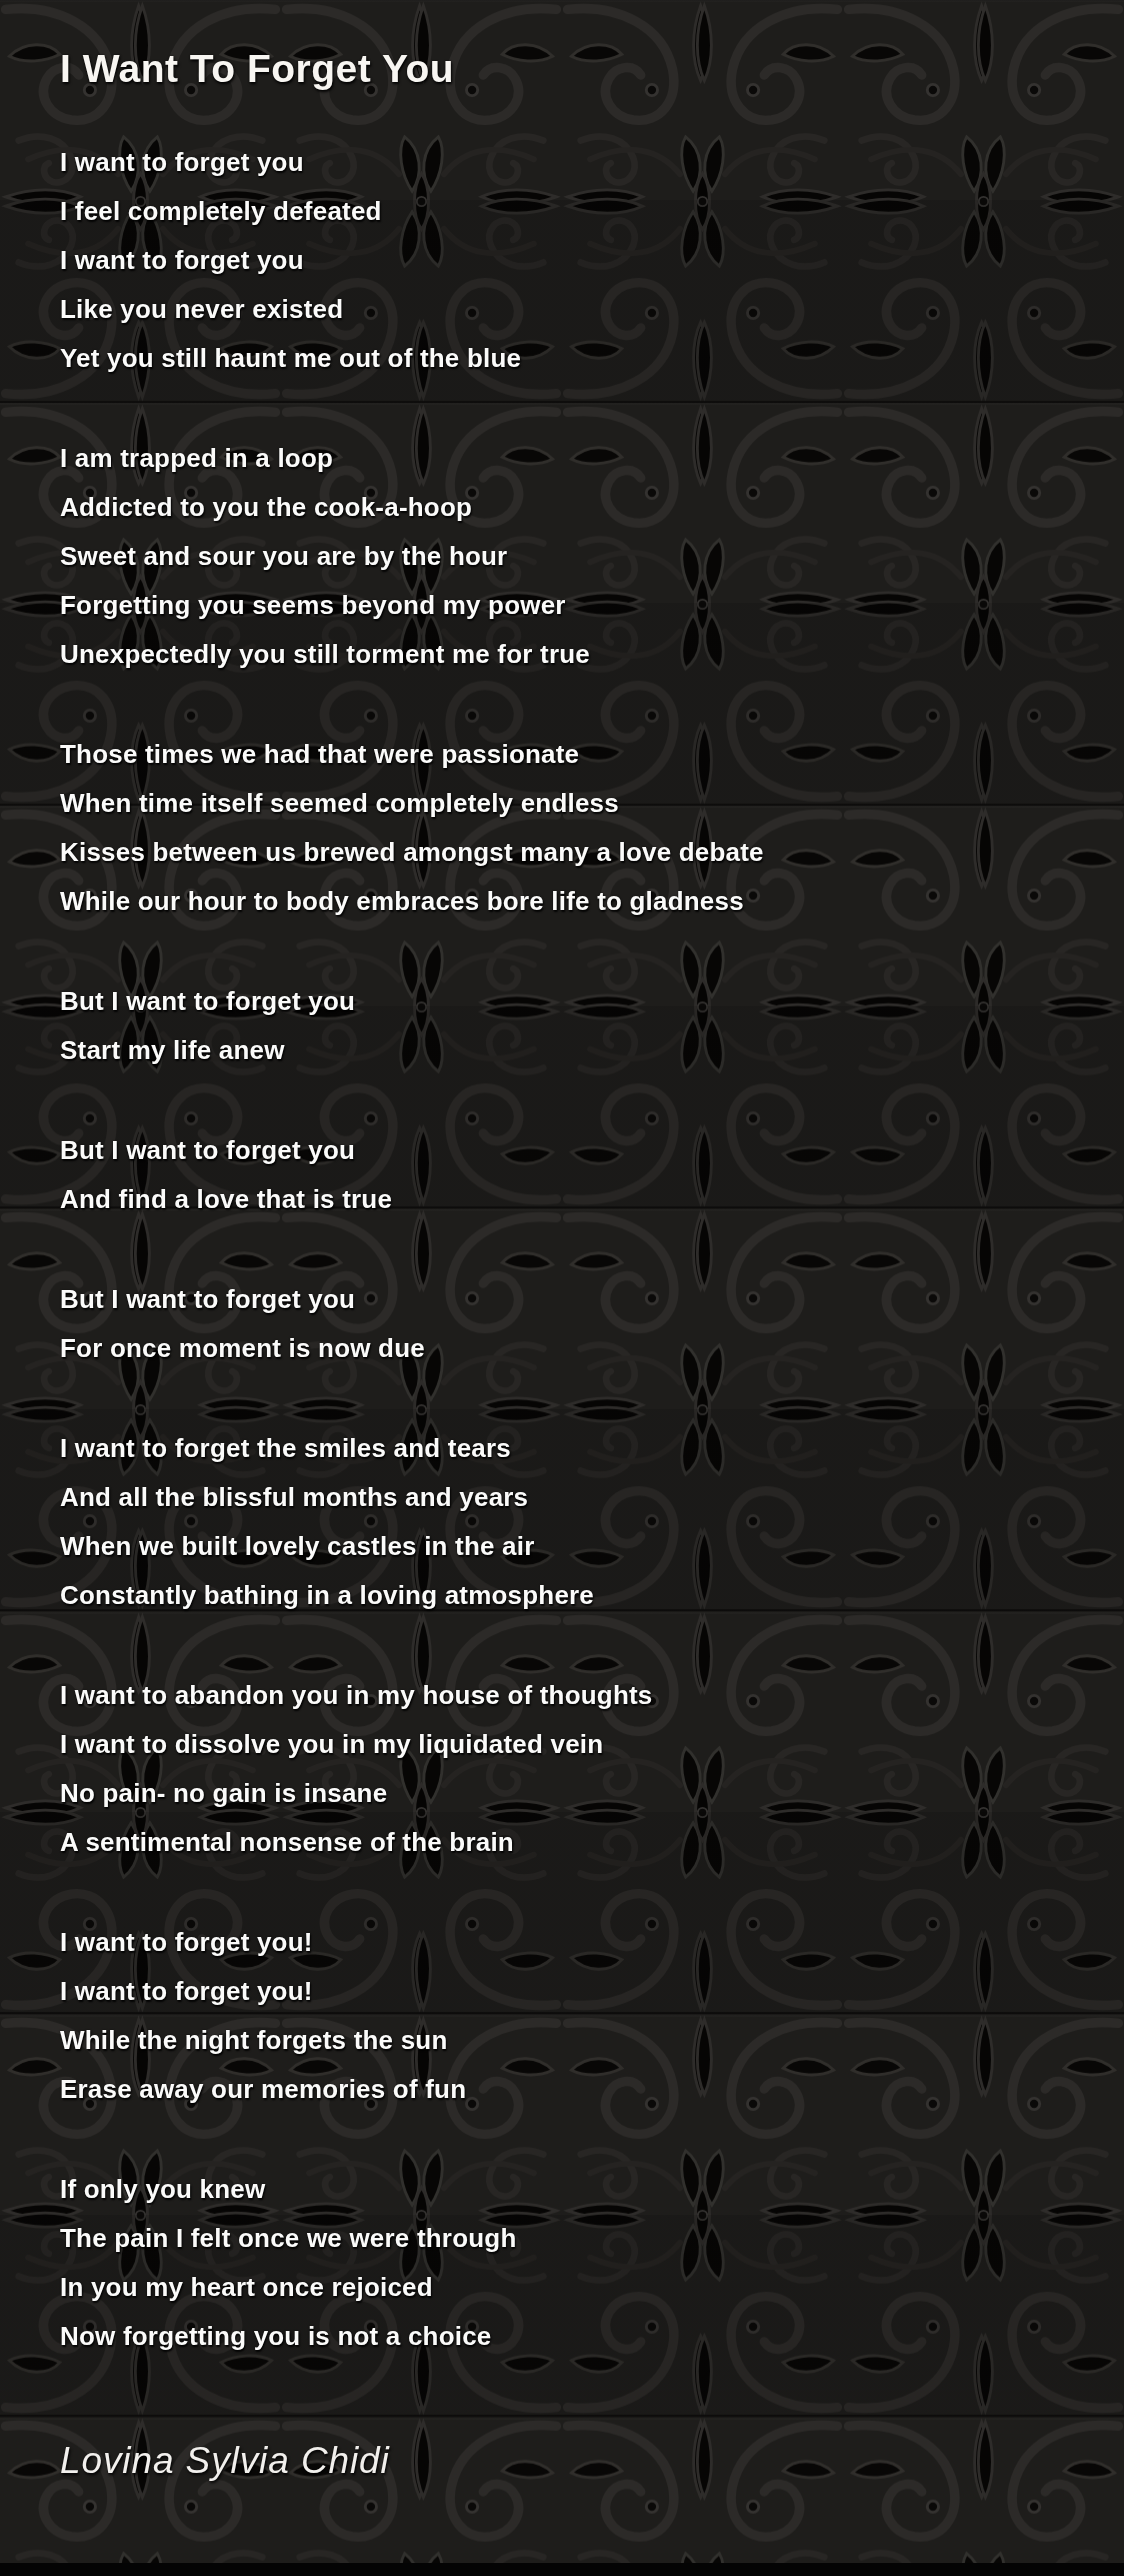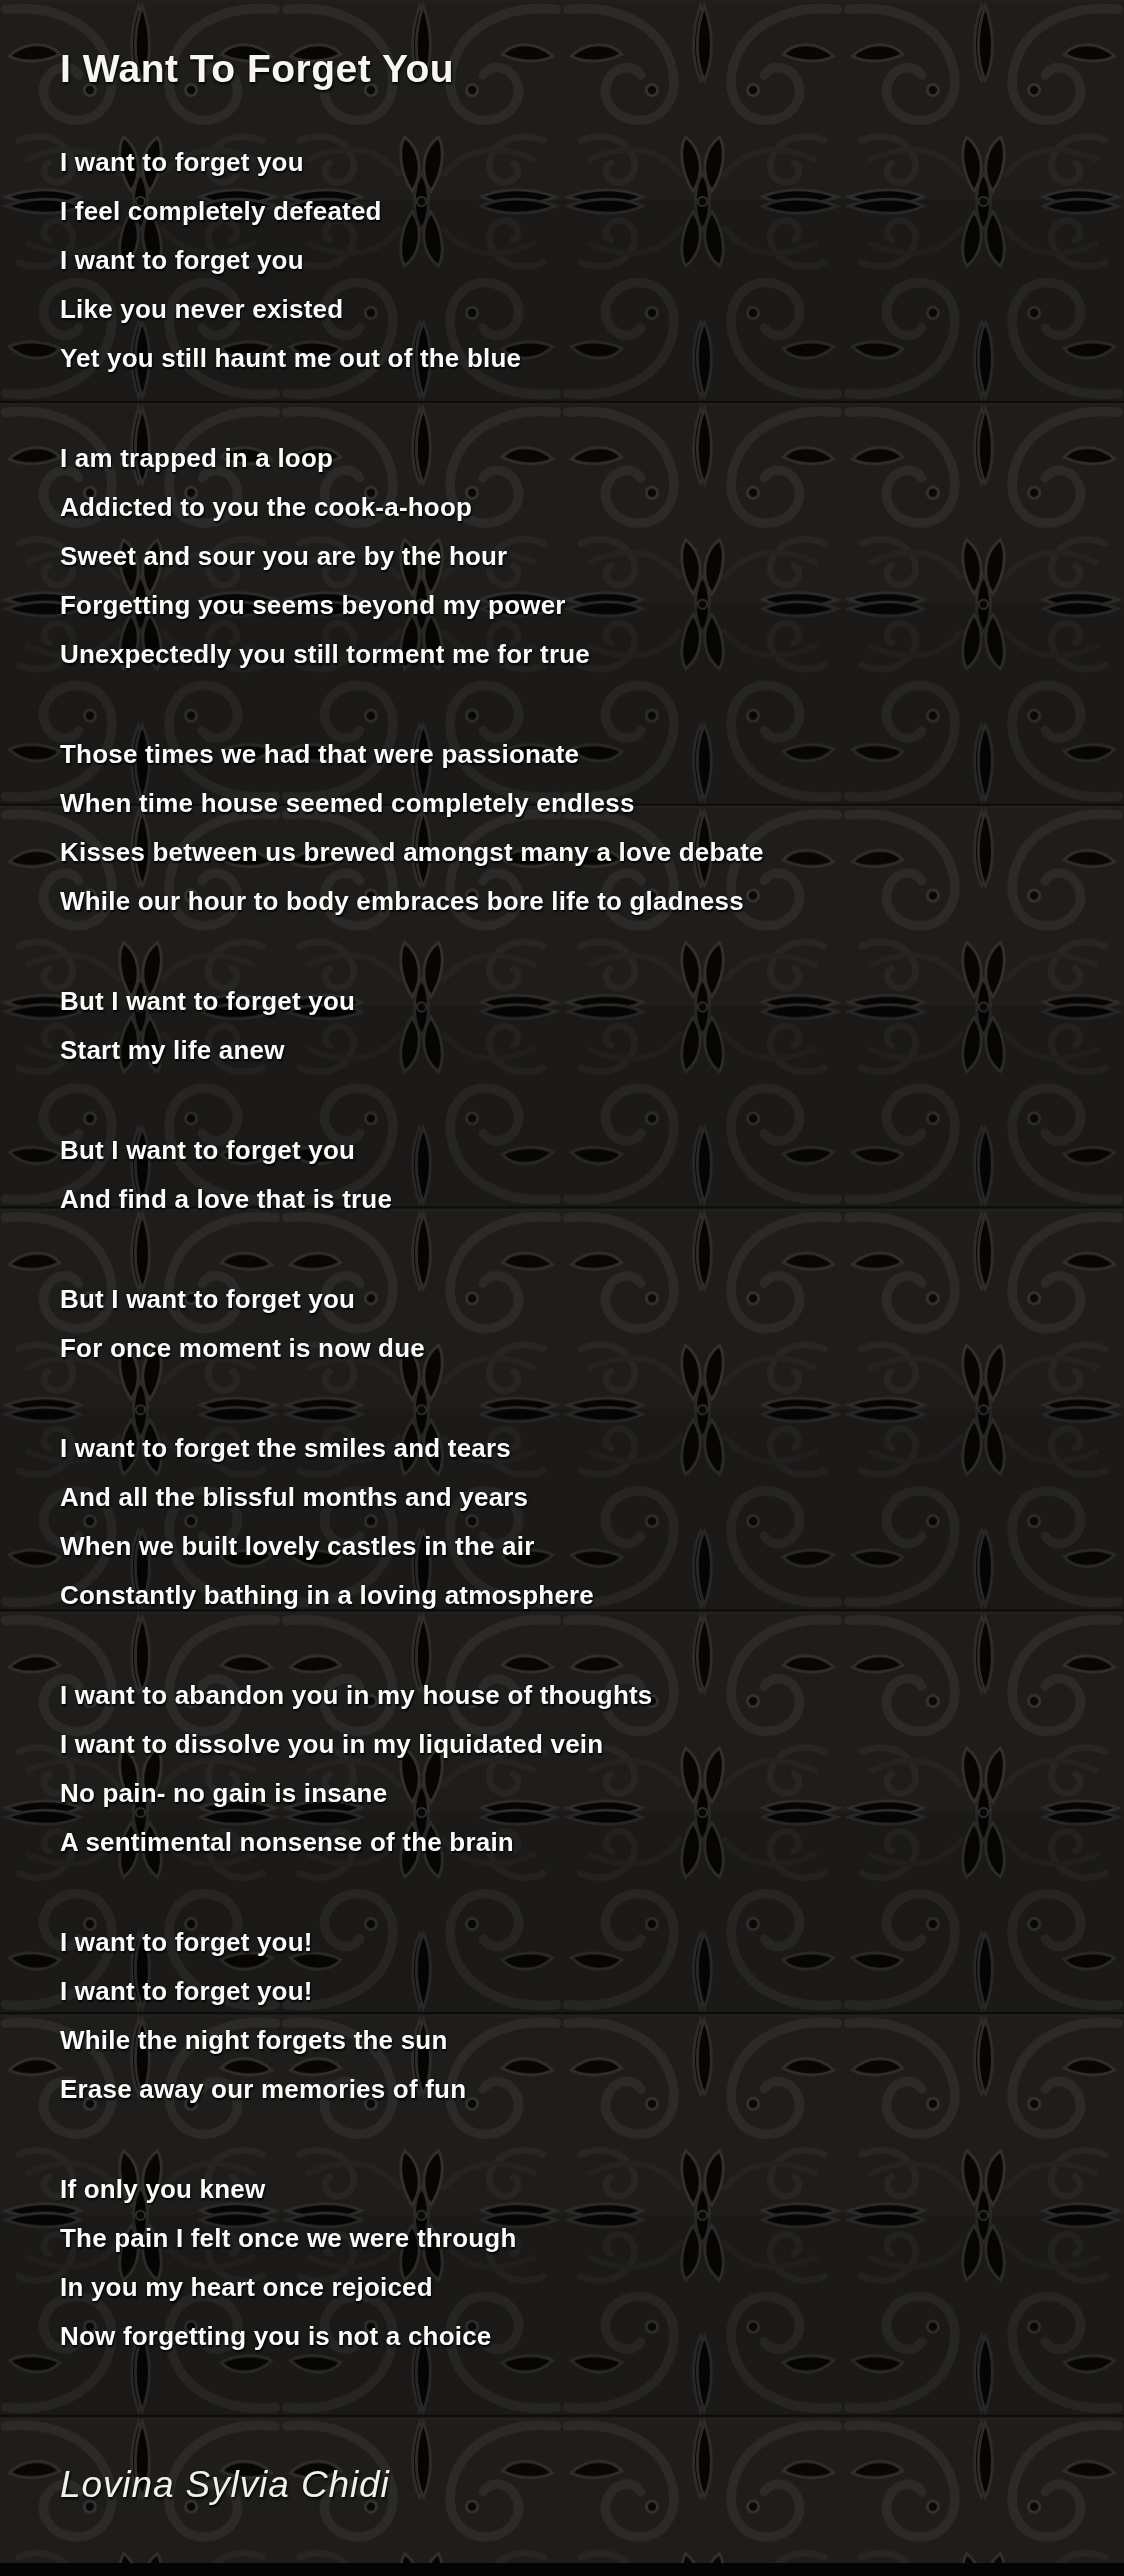--- a/index.html
+++ b/index.html
@@ -44,21 +44,21 @@
     margin: 0;
     font-size: 26px;
     line-height: 49px;
     font-weight: bold;
     color: #fbfbfa;
     letter-spacing: 0.2px;
     text-shadow: 0.9px 1.9px 1.9px rgba(0,0,0,0.9), 0 0 1.9px rgba(0,0,0,0.6);
     white-space: nowrap;
   }
   .author-signature {
-    margin-top: 98px;
+    margin-top: 74px;
     font-size: 37px;
     line-height: 52px;
     font-style: italic;
     font-weight: normal;
     color: #f2f0ed;
     letter-spacing: 0.9px;
     text-shadow: 0.9px 1.9px 2.8px rgba(0,0,0,0.95);
   }
   .bottom-bar {
     position: absolute;
@@ -134,21 +134,21 @@
       </div>
       <div class="stanza">
         <p class="line">I am trapped in a loop</p>
         <p class="line">Addicted to you the cook-a-hoop</p>
         <p class="line">Sweet and sour you are by the hour</p>
         <p class="line">Forgetting you seems beyond my power</p>
         <p class="line">Unexpectedly you still torment me for true</p>
       </div>
       <div class="stanza">
         <p class="line">Those times we had that were passionate</p>
-        <p class="line">When time house seemed completely endless</p>
+        <p class="line">When time itself seemed completely endless</p>
         <p class="line">Kisses between us brewed amongst many a love debate</p>
         <p class="line">While our hour to body embraces bore life to gladness</p>
       </div>
       <div class="stanza">
         <p class="line">But I want to forget you</p>
         <p class="line">Start my life anew</p>
       </div>
       <div class="stanza">
         <p class="line">But I want to forget you</p>
         <p class="line">And find a love that is true</p>

